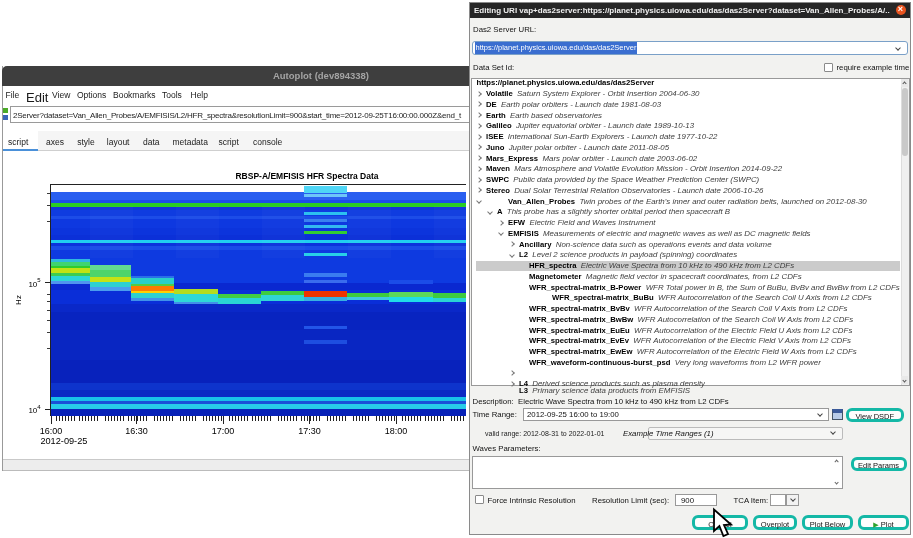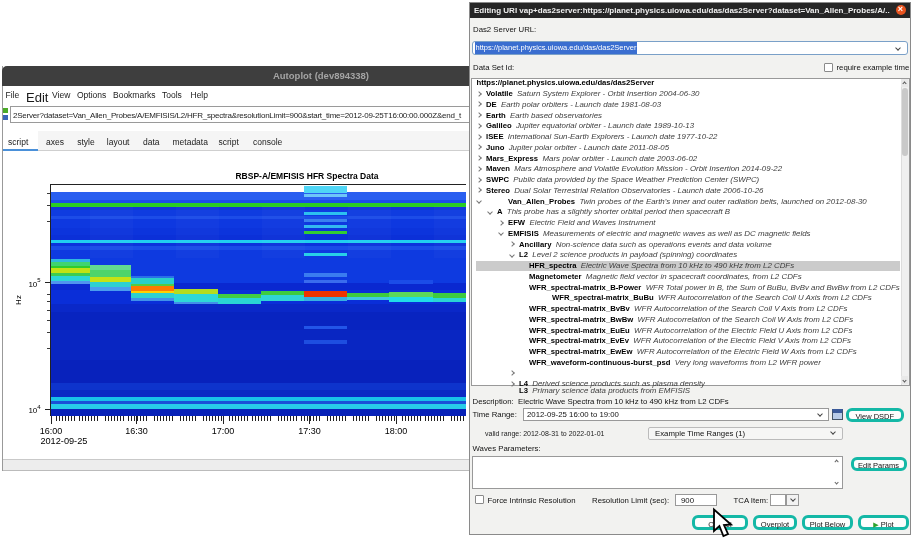--- a/index.html
+++ b/index.html
@@ -366,21 +366,21 @@
 <div class="trow" style="top:379.3px;left:519px;max-width:381px;overflow:hidden"><span class="tn">L4</span>&nbsp;&nbsp;<span class="td">Derived science products such as plasma density</span></div>
 <div class="lbl" style="left:472.5px;top:396.5px">Description:&nbsp; Electric Wave Spectra from 10 kHz to 490 kHz from L2 CDFs</div>
 <div class="lbl" style="left:472.5px;top:409.5px">Time Range:</div>
 <div class="a" style="left:522.5px;top:407.5px;width:306px;height:13.5px;background:#fff;border:1px solid #999"></div>
 <div class="lbl" style="left:527px;top:410px">2012-09-25 16:00 to 19:00</div>
 <div class="ad" style="left:818px;top:411.5px;border-color:#444"></div>
 <div class="a" style="left:832px;top:408.5px;width:11px;height:11.5px;background:#b8cce8;border:1px solid #456;border-top:4px solid #3a5a9a"></div>
 <div class="btn" style="left:845.5px;top:407.5px;width:58.5px;height:14px;line-height:12.5px">View DSDF</div>
 <div class="lbl" style="left:485px;top:429.5px;font-size:7px;color:#222">valid range: 2012-08-31 to 2022-01-01</div>
 <div class="a" style="left:648px;top:426.5px;width:195px;height:13px;background:#f6f6f5;border:1px solid #bbb;border-radius:2px"></div>
-<div class="lbl" style="left:655px;top:429px;">Example Time Ranges (1)</div>
+<div class="lbl" style="left:623px;top:429px;font-style:italic">Example Time Ranges (1)</div>
 <div class="ad" style="left:831px;top:430px;border-color:#444"></div>
 <div class="lbl" style="left:472.5px;top:443.5px">Waves Parameters:</div>
 <div class="a" style="left:472px;top:455.5px;width:371px;height:33px;background:#fff;border:1px solid #999"></div>
 <div class="ad" style="left:835px;top:460px;transform:rotate(-135deg);border-color:#666;width:3.2px;height:3.2px"></div>
 <div class="ad" style="left:835px;top:481px;border-color:#666;width:3.2px;height:3.2px"></div>
 <div class="btn" style="left:850.5px;top:457px;width:56px;height:14px;line-height:12.5px">Edit Params</div>
 <div class="cb" style="left:474.5px;top:494.5px"></div>
 <div class="lbl" style="left:487.5px;top:496px">Force Intrinsic Resolution</div>
 <div class="lbl" style="left:592px;top:496px">Resolution Limit (sec):</div>
 <div class="a" style="left:675px;top:493.5px;width:41.5px;height:12.5px;background:#fff;border:1px solid #999"></div>

